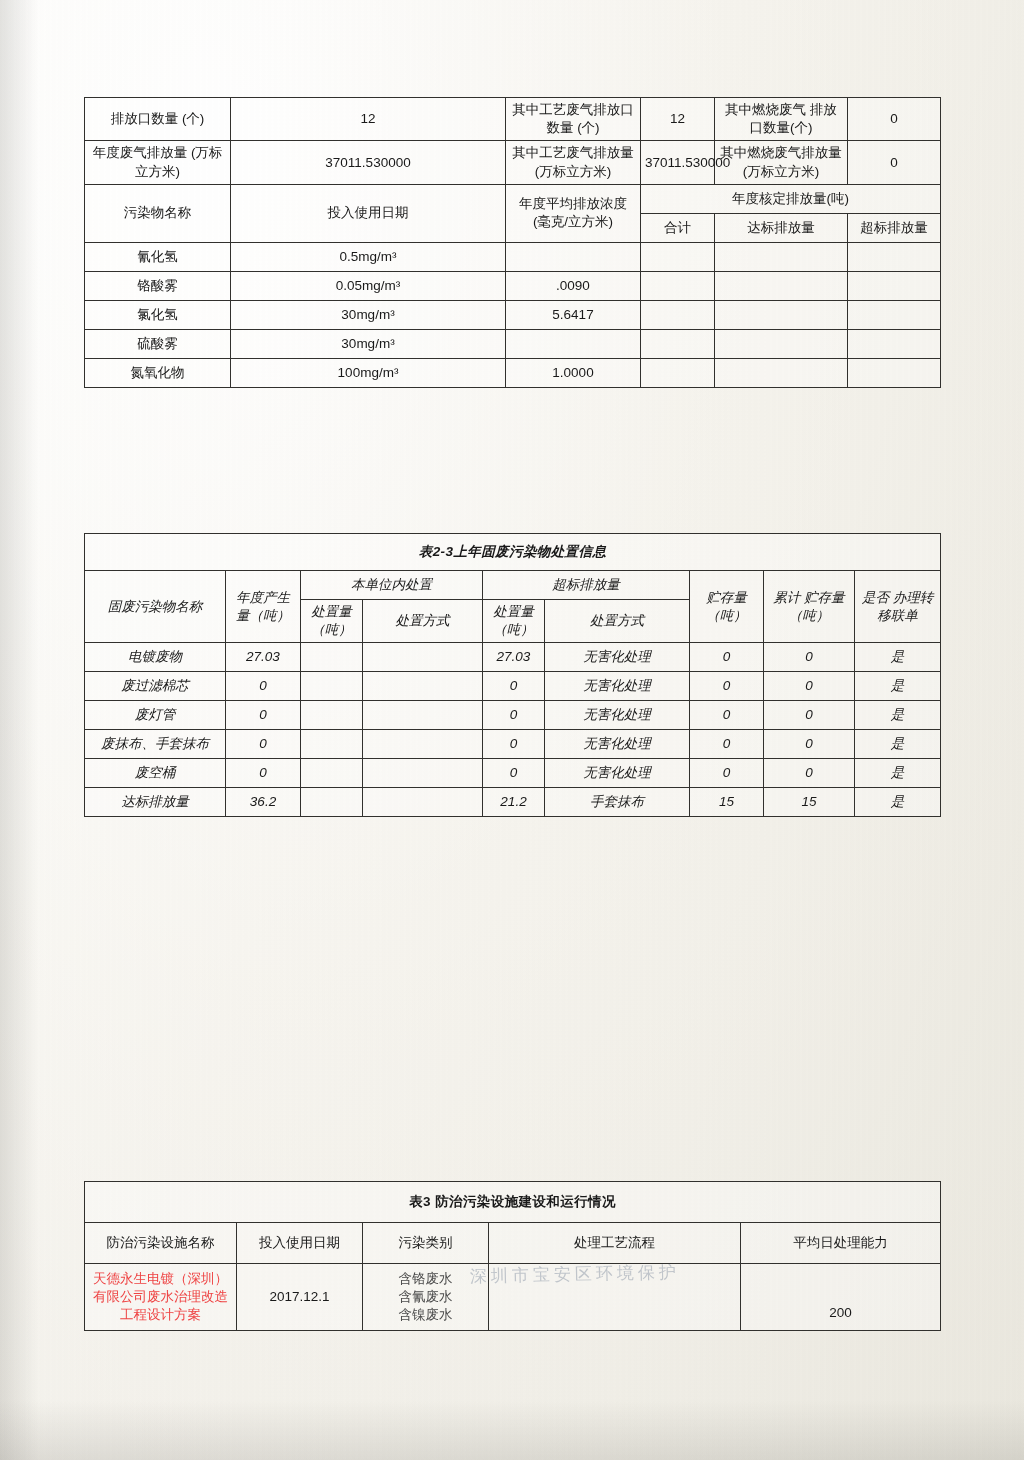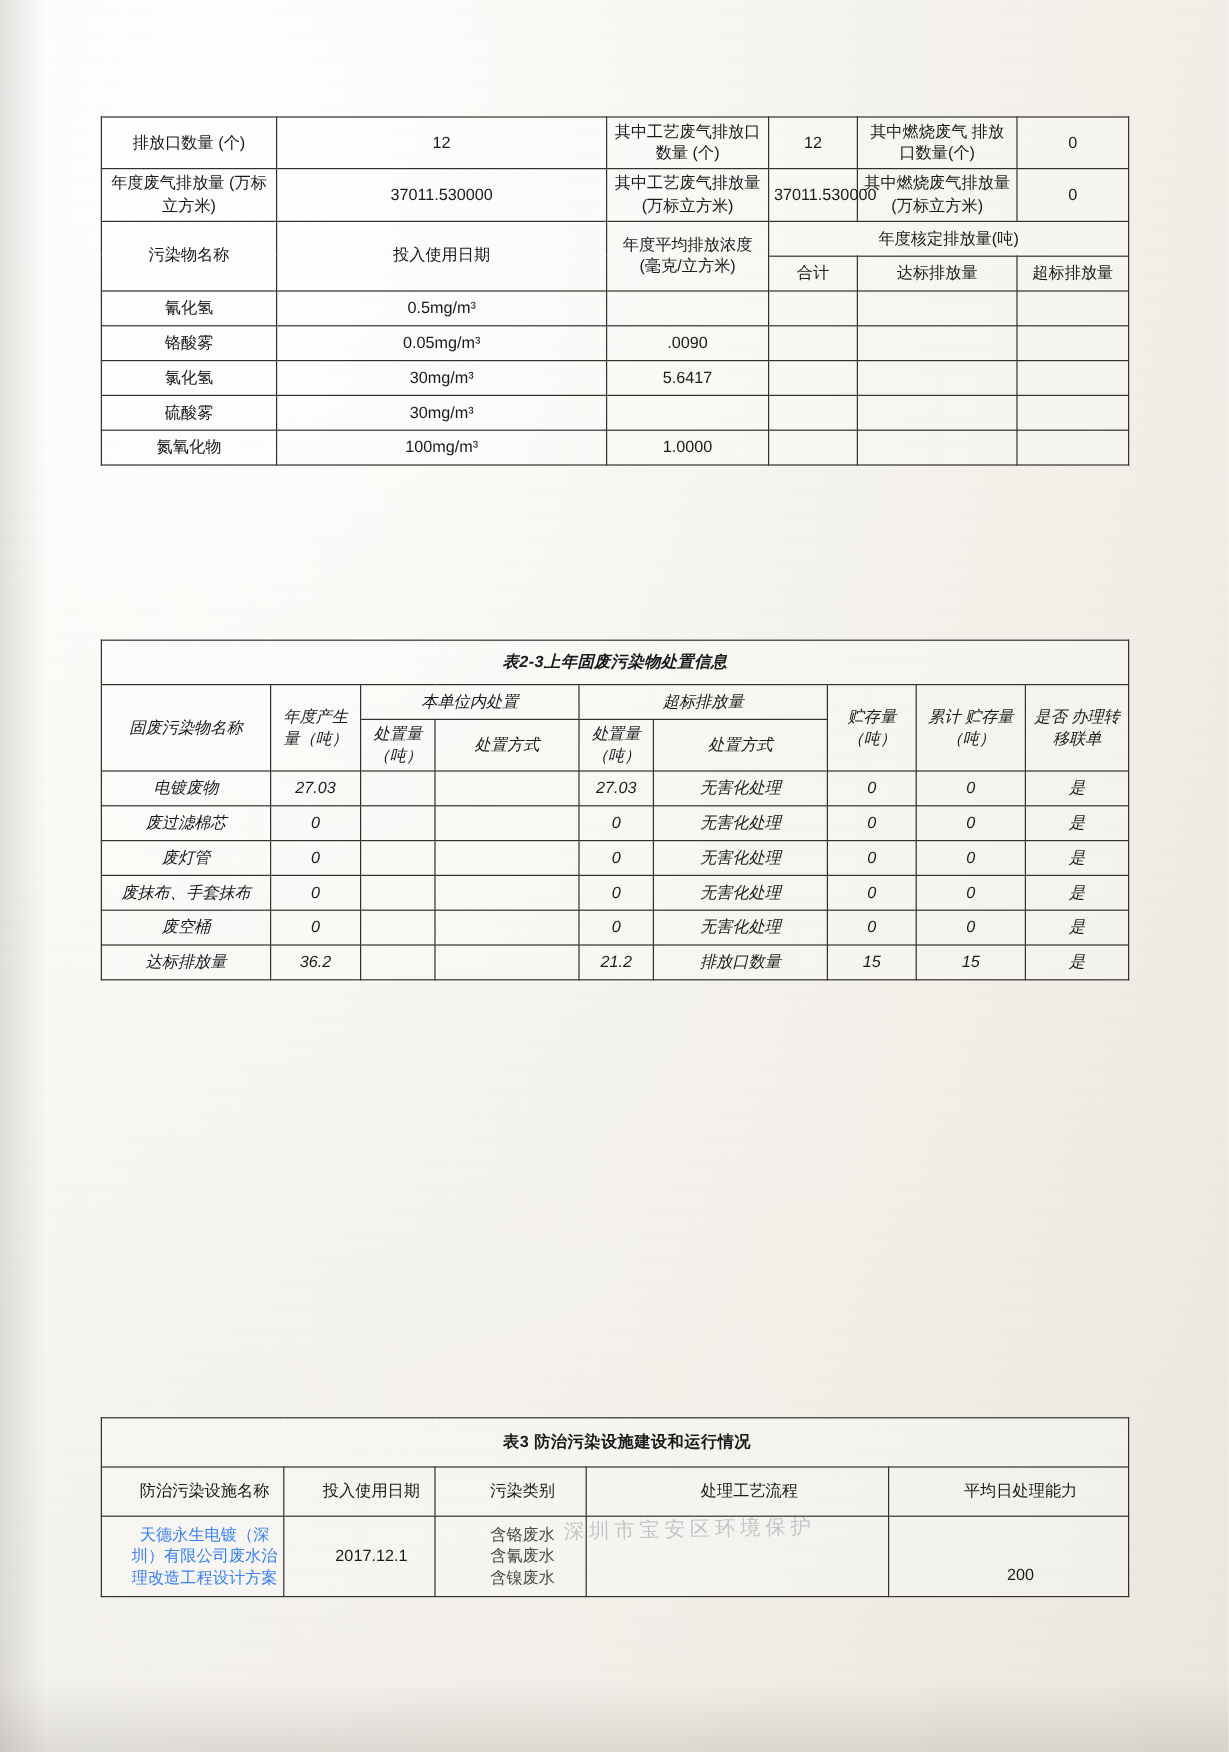--- a/index.html
+++ b/index.html
@@ -72,21 +72,21 @@
   
   #t23 { left: 84px; top: 533px; width: 856px; font-style: italic; }
   #t23 td { height: 22px; }
 
   
   #t24 { left: 84px; top: 1013px; width: 856px; }
   #t24 td { height: 24px; }
 
   
   #t3 { left: 84px; top: 1181px; width: 856px; }
-  #t3 td { height: 24px; padding-left: 24px; }
+  #t3 td { height: 24px; }
 
   .rowtall td { height: 46px; }
 
   .multiline { white-space: pre-line; margin-top: 16px; }
 
   .stamp {
     position: absolute;
     left: 470px;
     top: 1262px;
     width: 280px;
@@ -94,21 +94,21 @@
     color: rgba(70,88,120,0.30);
     font-size: 17px;
     letter-spacing: 4px;
     font-family: "Liberation Serif", serif;
     transform: rotate(-1.2deg);
     pointer-events: none;
     white-space: nowrap;
     overflow: hidden;
   }
   .faint { color: #4b4b4b; }
-  .vlight { color: #3b82f6; }
+  .vlight { color: #ef4444; }
 </style>
 </head>
 <body>
 
 <div class="scan-tint"></div>
 
 <div class="page">
 
   <table class="doc" id="t1">
     <colgroup>
@@ -277,21 +277,21 @@
         <td>0</td>
         <td>0</td>
         <td>是</td>
       </tr>
       <tr class="rowtall">
         <td>达标排放量</td>
         <td>36.2</td>
         <td></td>
         <td></td>
         <td>21.2</td>
-        <td>排放口数量</td>
+        <td>手套抹布</td>
         <td>15</td>
         <td>15</td>
         <td>是</td>
       </tr>
     </tbody>
   </table>
 
 
   <table class="doc" id="t3">
     <colgroup>

